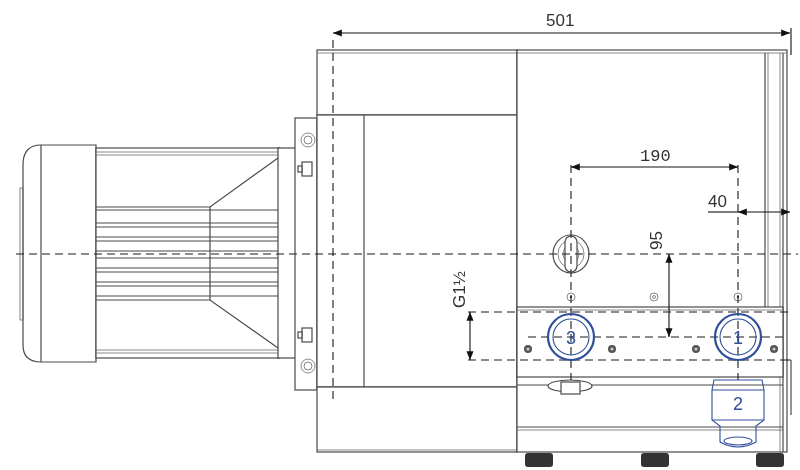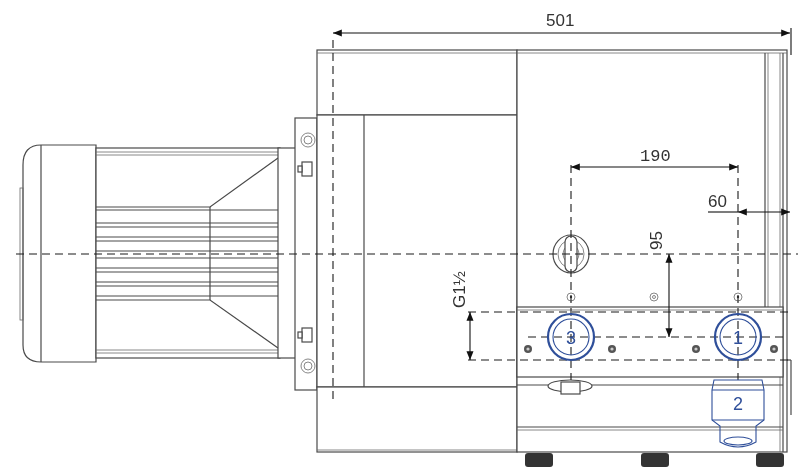--- a/index.html
+++ b/index.html
@@ -170,20 +170,20 @@
       <line class="dim" x1="730" y1="212" x2="782" y2="212" marker-start="url(#arr)" marker-end="url(#arr)"></line>
 
       <line class="dim" x1="661" y1="254" x2="661" y2="337" marker-start="url(#arr)" marker-end="url(#arr)"></line>
 
       <line class="dim" x1="462" y1="312" x2="462" y2="360" marker-start="url(#arr)" marker-end="url(#arr)"></line>
     </g>
   </svg>
 
   <div class="lbl" style="left:538px;top:12px;">501</div>
   <div class="lbl" style="left:632px;top:148px;font-family:Liberation Mono, monospace;">190</div>
-  <div class="lbl" style="left:700px;top:193px;">60</div>
+  <div class="lbl" style="left:700px;top:193px;">40</div>
   <div class="lbl vert" style="left:640px;top:250px;">95</div>
   <div class="lbl vert" style="left:443px;top:308px;">G1½</div>
 
   <div class="port" style="left:563px;top:338px;">3</div>
   <div class="port" style="left:730px;top:338px;">1</div>
   <div class="port" style="left:730px;top:404px;">2</div>
 </div>
 
 </body></html>

